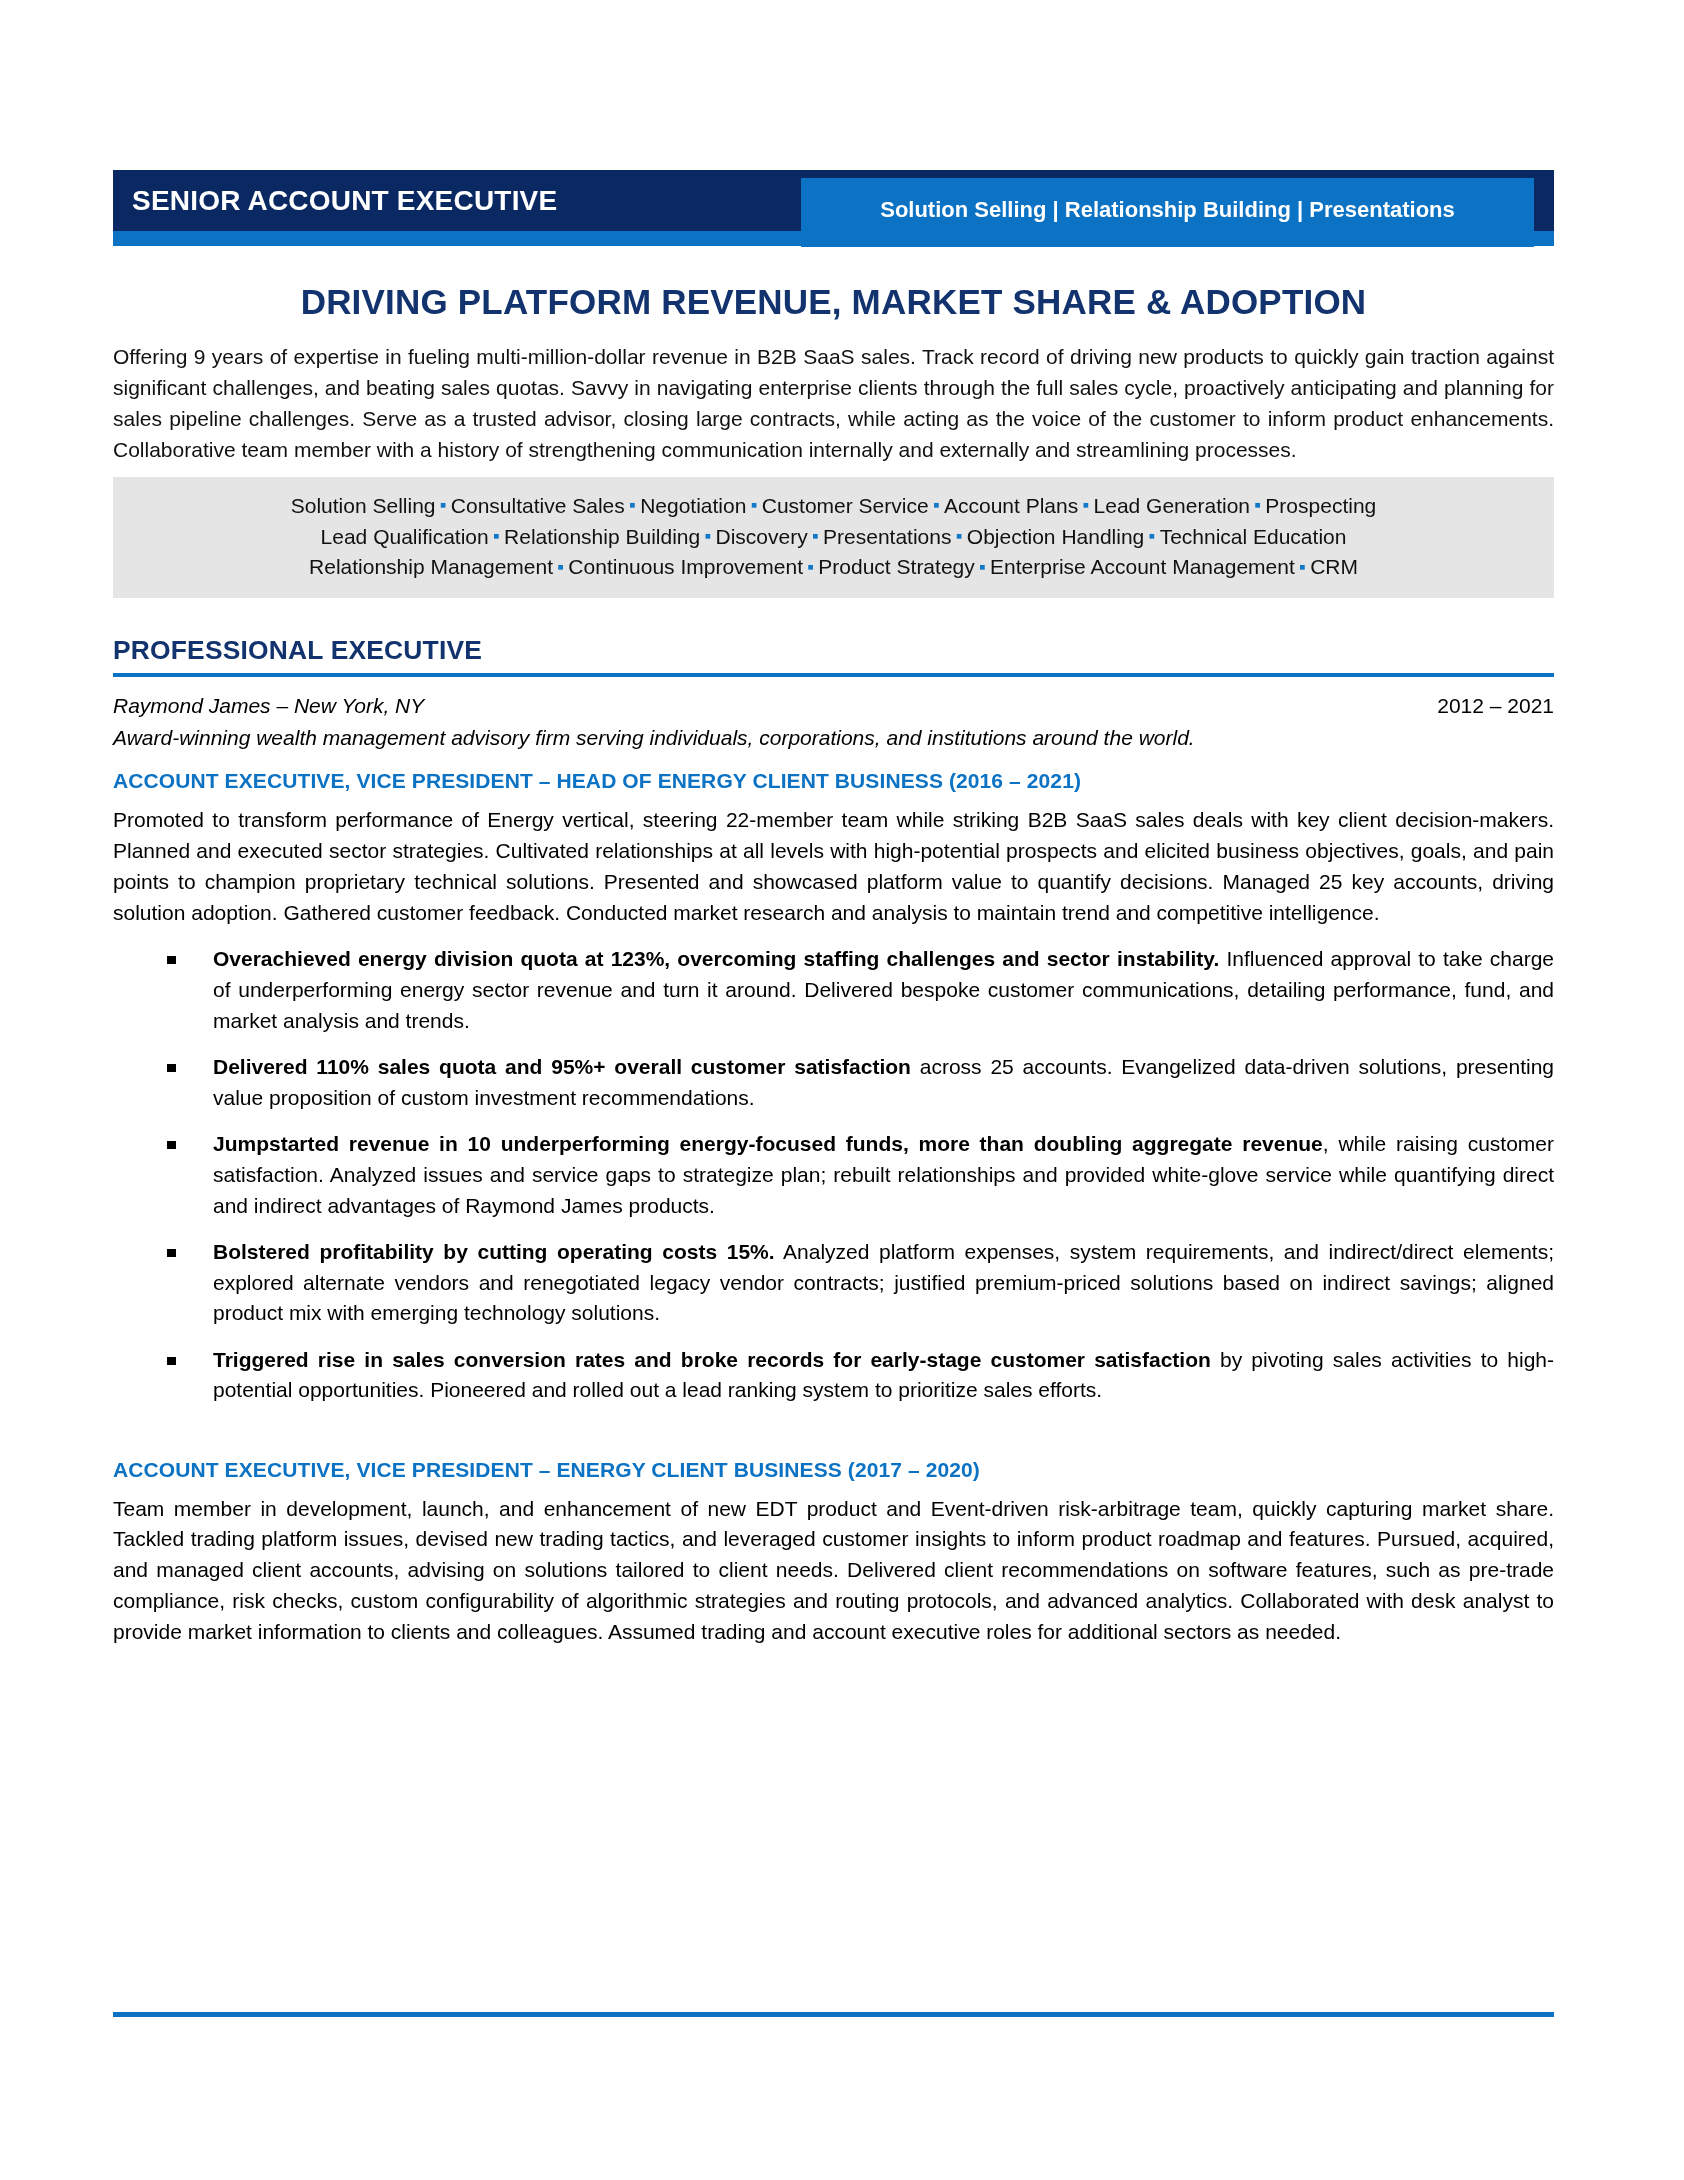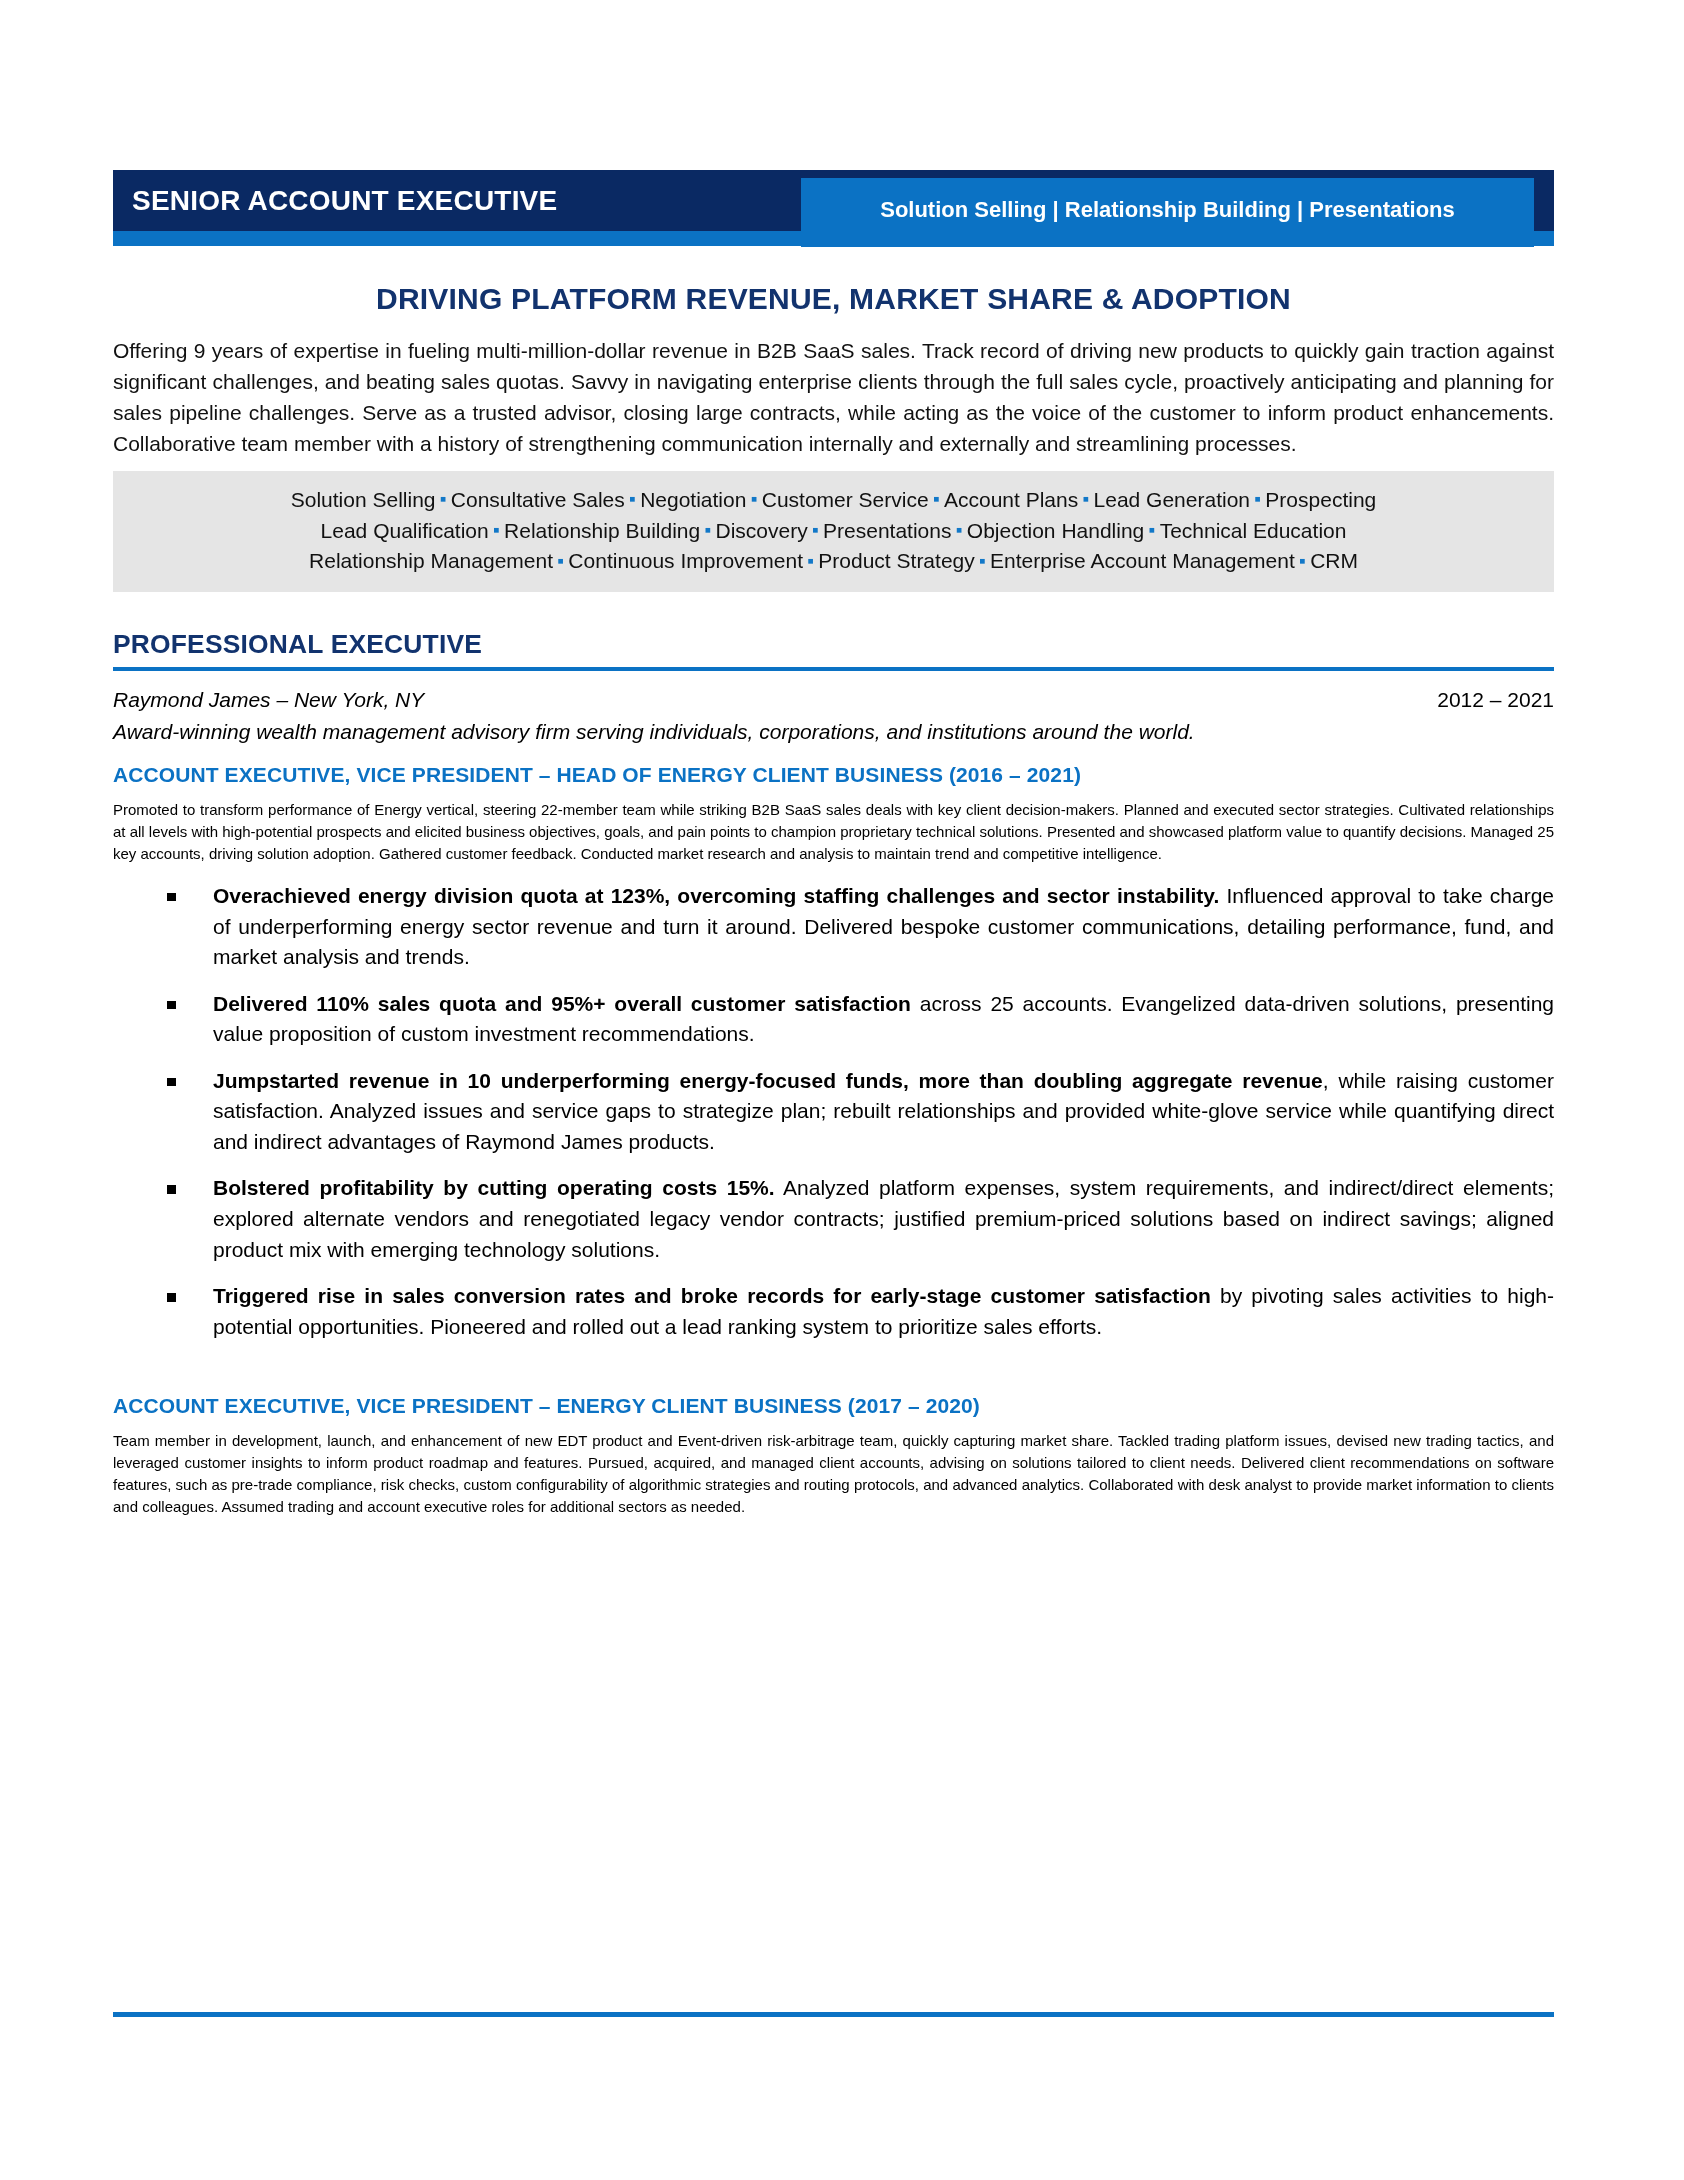--- a/index.html
+++ b/index.html
@@ -86,21 +86,21 @@
   .content {
     position: absolute;
     left: 113px;
     top: 281px;
     width: 1441px;
   }
 
   .headline {
     text-align: center;
     color: #12336E;
-    font-size: 30px;
+    font-size: 35px;
     font-weight: bold;
     letter-spacing: 0.2px;
     margin: 0 0 19px 0;
     line-height: 1.2;
   }
 
   .summary {
     font-size: 21px;
     line-height: 1.47;
     text-align: justify;
@@ -173,21 +173,21 @@
     margin: 0 0 15.3px 0;
   }
   .role-title {
     color: #0B72C4;
     font-weight: bold;
     font-size: 21px;
     margin: 0 0 12px 0;
     letter-spacing: 0.1px;
   }
   .role-para {
-    font-size: 15px;
+    font-size: 21px;
     line-height: 1.47;
     text-align: justify;
     margin: 0 0 15.3px 0;
   }
 
   
   ul.bullets {
     list-style: none;
     margin: 0 0 0 0;
     padding: 0;

